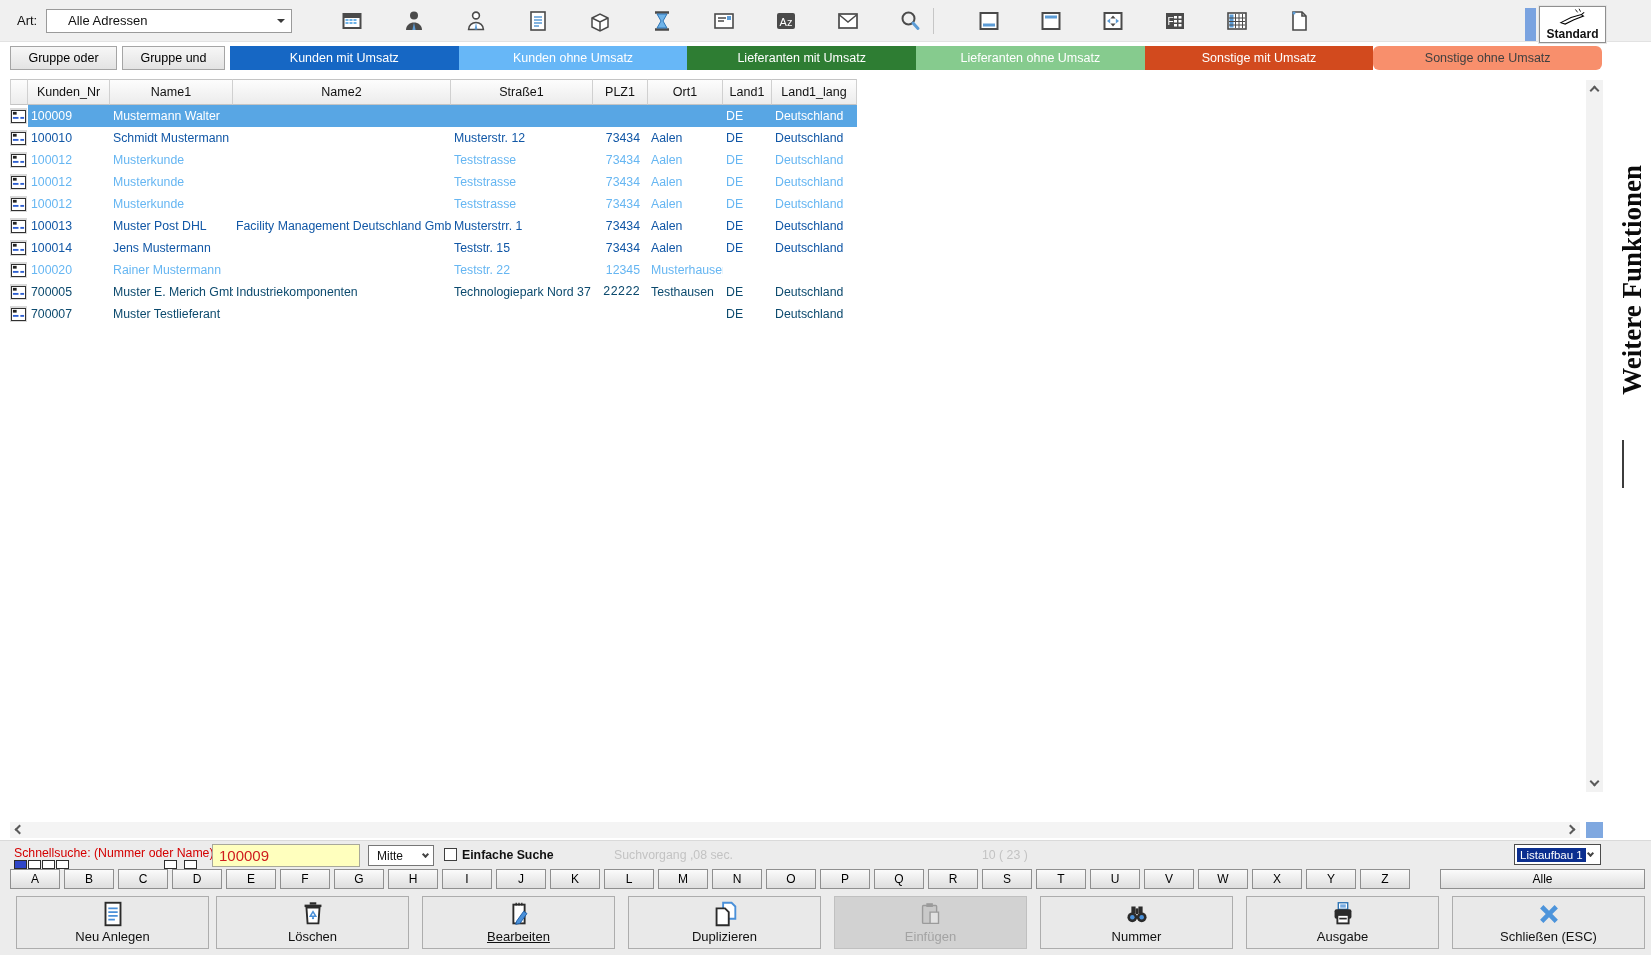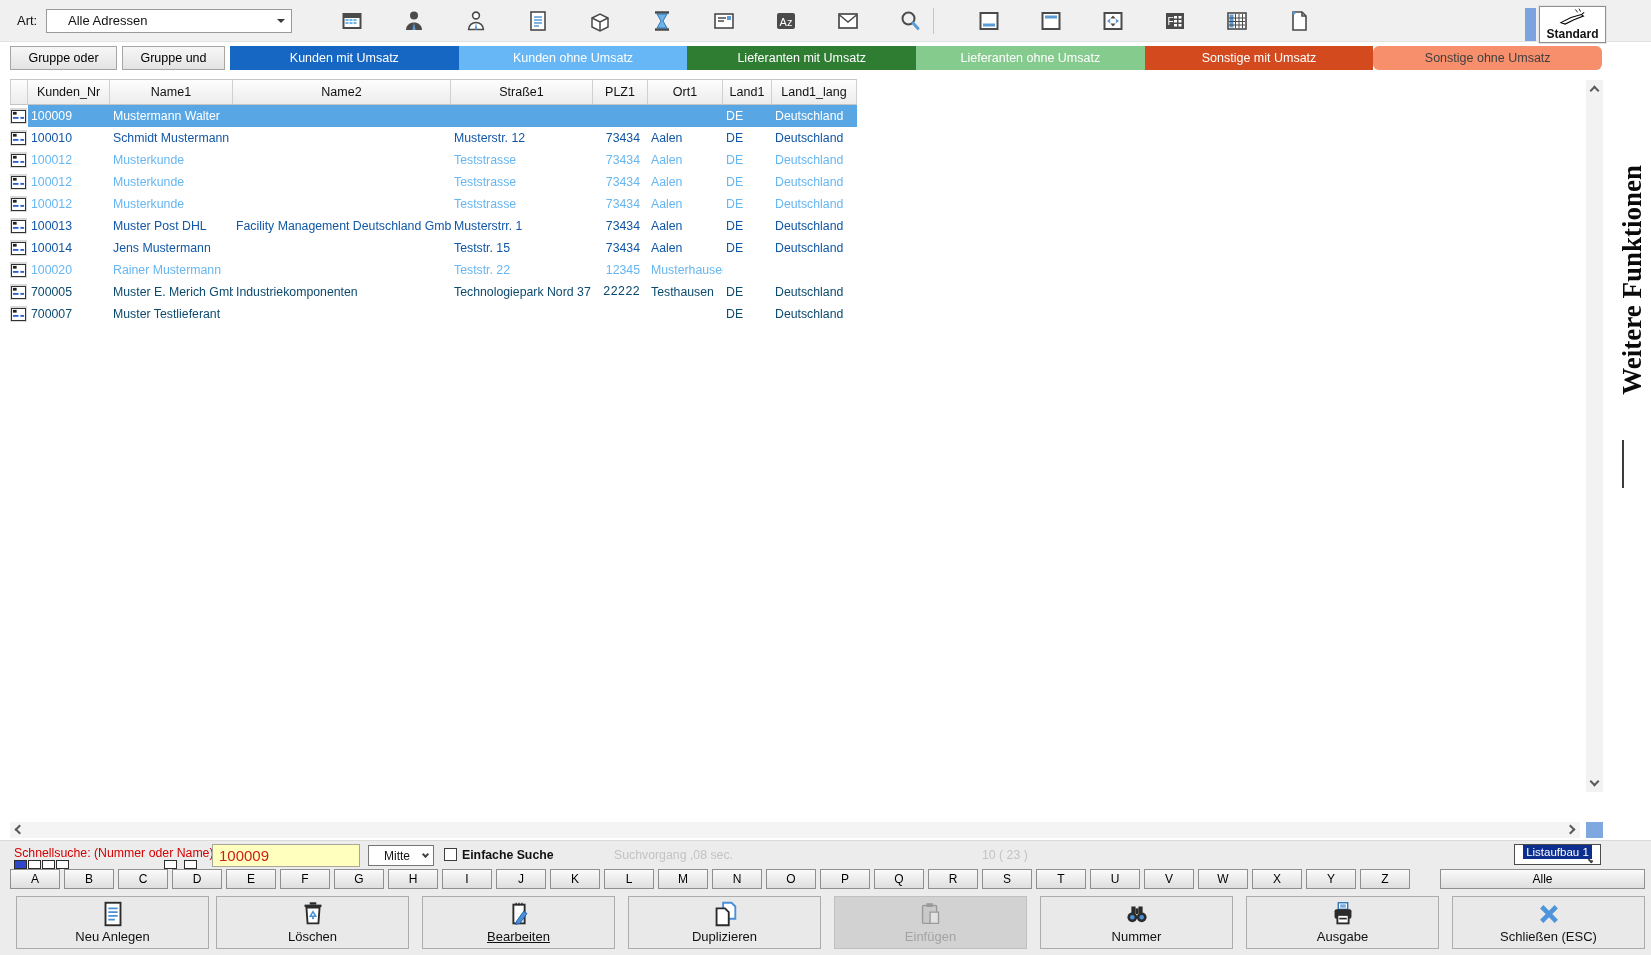--- a/index.html
+++ b/index.html
@@ -63,28 +63,28 @@
   .side-line { position:absolute; left:1622px; top:440px; width:2px; height:48px; background:#3c3c3c; }
 
   
   .bottom { position:absolute; left:0; top:840px; width:1651px; height:115px; background:#ececec; border-top:1px solid #dadada; }
   .qs-label { position:absolute; left:14px; top:5px; font-size:12.3px; color:#d40000; }
   .ind { position:absolute; top:19px; width:13px; height:9px; background:#fff; border:1.5px solid #2c2c2c; }
   .ind.on { background:#2f46c8; }
   .qs-input { position:absolute; left:212px; top:3px; width:148px; height:23px; background:#ffffbe; border:1px solid #a8a89a;
               color:#cf1d1d; font-size:15px; padding-left:6px; font-family:inherit; }
   .mode-select { position:absolute; left:368px; top:4px; width:66px; height:21px; background:#fff; border:1px solid #767676;
-                 font-size:12px; display:flex; align-items:center; padding-left:15px; cursor:pointer; }
+                 font-size:12px; display:flex; align-items:center; padding-left:8px; cursor:pointer; }
   .mode-select .chev.sm { margin-left:auto; }
   .simple-box { position:absolute; left:444px; top:7px; width:13px; height:13px; background:#fff; border:1px solid #3f3f3f; cursor:pointer; }
   .simple-label { position:absolute; left:462px; top:7px; font-size:12.3px; font-weight:600; }
   .status1 { position:absolute; left:614px; top:7px; font-size:12.3px; color:#c3c3c3; }
   .status2 { position:absolute; left:982px; top:7px; font-size:12.3px; color:#c3c3c3; }
   .layout-select { position:absolute; left:1514px; top:3px; width:87px; height:21px; background:#fff; border:1px solid #4c4c4c;
-                   display:flex; align-items:center; padding:0 2px; cursor:pointer;flex-direction:column; }
+                   display:flex; align-items:center; padding:0 2px; cursor:pointer; }
   .layout-select .sel { background:#0b2e8f; color:#fff; font-size:11.5px; padding:1px 3px; white-space:nowrap; }
   .layout-select .chev.sm { margin-left:auto; }
   .alpha-btn { position:absolute; top:28px; width:50px; height:20px; background:linear-gradient(#fbfbfb,#dedede);
                border:1px solid #8f8f8f; font-size:12px; font-family:inherit; cursor:pointer; }
   .alpha-btn.alle { left:1440px; width:205px; }
   .action-btn { position:absolute; top:55px; width:193px; height:53px; background:#e9e9e9; border:1px solid #adadad;
                 text-align:center; cursor:pointer; }
   .action-btn .a-icon { display:block; height:32px; padding-top:2px; }
   .action-btn .a-icon svg { width:30px; height:30px; }
   .action-btn .a-label { display:block; font-size:13px; line-height:15px; }

